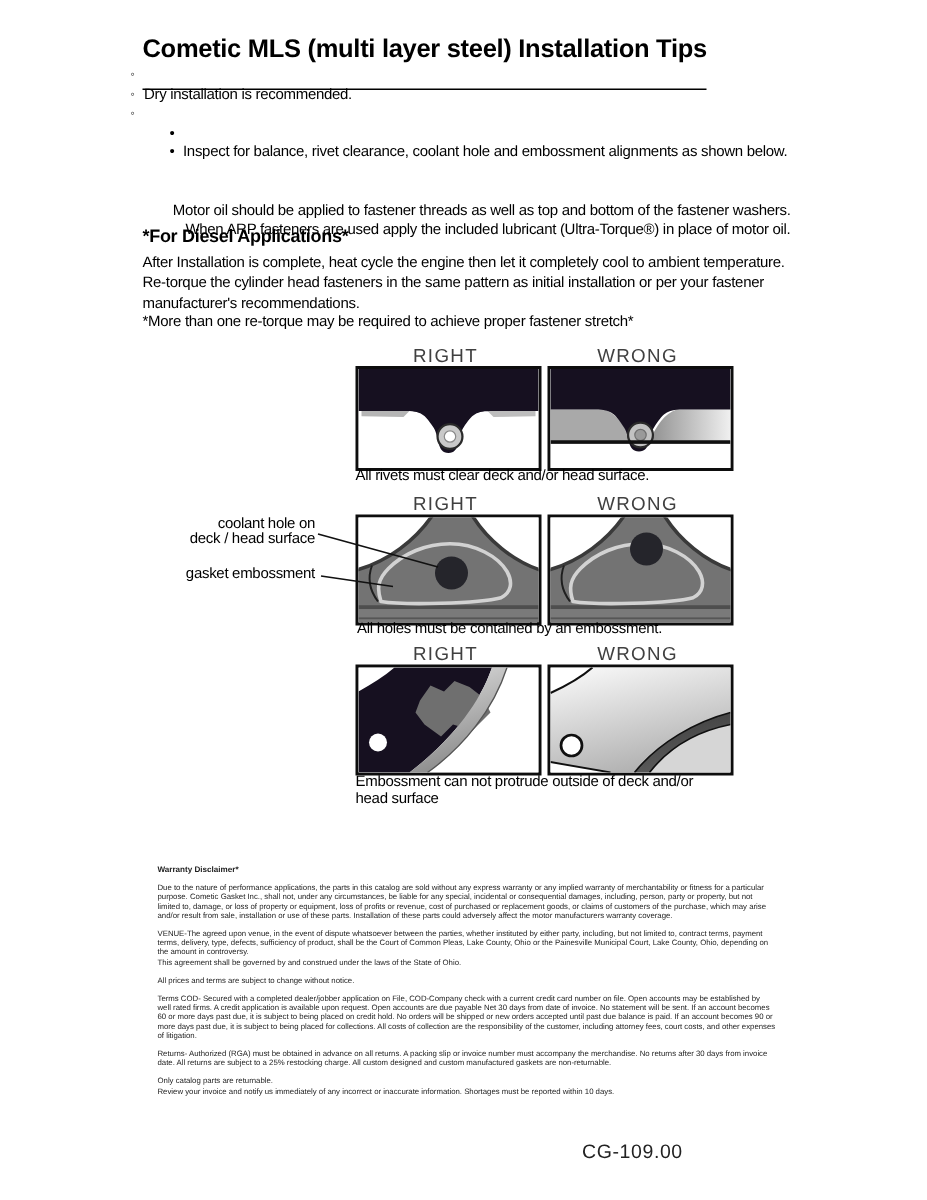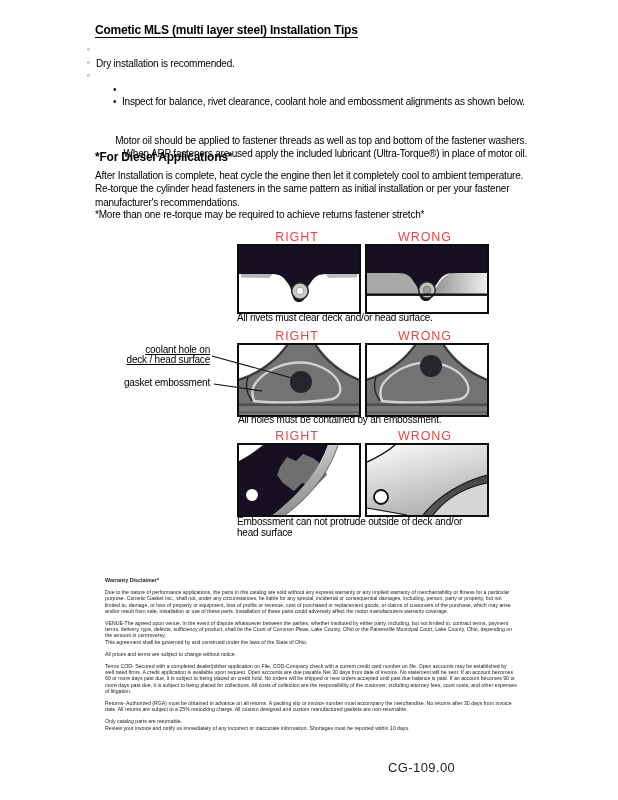--- a/index.html
+++ b/index.html
@@ -1,32 +1,32 @@
 <!DOCTYPE html>
 <html><head>
 <meta charset="utf-8">
 <style>
   html,body{margin:0;padding:0;background:#ffffff;}
   body{width:618px;height:800px;overflow:hidden;position:relative;
        font-family:"Liberation Sans",sans-serif;color:#000;}
   .abs{position:absolute;}
   
-  .doc-title{left:95px;top:23px;font-size:12px;font-weight:bold;letter-spacing:-0.2px;
-             border-bottom:1.5px solid #000;padding-bottom:0;}
+  .doc-title{left:95px;top:23px;font-size:17px;font-weight:bold;letter-spacing:-0.2px;
+             border-bottom:1.5px solid #000;padding-bottom:16px;}
   .bullets{left:87px;top:44px;font-size:10px;letter-spacing:-0.2px;line-height:13.2px;}
   .bullet-row{display:flex;}
   .bullet-row.sub{margin-left:26px;line-height:12.2px;}
   .m1{width:9px;font-size:8px;transform:translateY(-1px);}
   .m2{width:9px;font-size:10px;}
   
   .diesel-heading{left:95px;top:116px;font-size:12px;font-weight:bold;letter-spacing:-0.2px;margin-top:34px;}
   .para{left:95px;font-size:10px;letter-spacing:-0.2px;line-height:13.4px;width:432px;}
   .p1{top:134px;text-align:right;} .p2{top:169px;} .pnote{top:208px;}
   
-  .dg-label{width:120px;text-align:center;font-size:12.5px;letter-spacing:0.9px;color:#ef4444;}
+  .dg-label{width:120px;text-align:center;font-size:12.5px;letter-spacing:0.9px;color:#404040;}
   .dg-box{width:120px;height:66px;border:2.5px solid #0d0d0d;box-sizing:content-box;background:#fff;}
   .dg-box svg{display:block;width:100%;height:100%;}
   .dg-box.tall{height:70px;}
   .caption{font-size:10px;letter-spacing:-0.2px;line-height:10.8px;}
   .ann{font-size:10px;letter-spacing:-0.2px;line-height:10px;text-align:right;width:116px;}
   .leader{pointer-events:none;}
   
   .disclaimer{left:105px;top:577px;width:412px;font-size:5.2px;line-height:6.2px;
               color:#1c1c1c;letter-spacing:0;}
   .disclaimer .dh{font-weight:bold;font-size:5.4px;margin-bottom:6px;}
@@ -54,21 +54,21 @@
   </div>
   <div class="bullet-row sub">
     <span class="m2">•</span>
     <span>Inspect for balance, rivet clearance, coolant hole and embossment alignments as shown below.</span>
   </div>
 </div>
 
 <div class="abs diesel-heading">*For Diesel Applications*</div>
 <div class="abs para p1">Motor oil should be applied to fastener threads as well as top and bottom of the fastener washers. When ARP fasteners are used apply the included lubricant (Ultra-Torque®) in place of motor oil.</div>
 <div class="abs para p2">After Installation is complete, heat cycle the engine then let it completely cool to ambient temperature. Re-torque the cylinder head fasteners in the same pattern as initial installation or per your fastener manufacturer's recommendations.</div>
-<div class="abs para pnote">*More than one re-torque may be required to achieve returns fastener stretch*</div>
+<div class="abs para pnote">*More than one re-torque may be required to achieve proper fastener stretch*</div>
 
 <div class="abs dg-label" style="left:237px;top:230px;">RIGHT</div>
 <div class="abs dg-label" style="left:365px;top:230px;">WRONG</div>
 
 <div class="abs dg-box" style="left:237px;top:244px;">
   <svg viewBox="0 0 120 66" preserveAspectRatio="none">
     <rect width="120" height="66" fill="#ffffff"></rect>
     <path d="M2,28 L34,28 L30,32 L2,31.5 Z" fill="#b5b5b5"></path>
     <path d="M86,28 L118,28 L118,31.5 L90,32 Z" fill="#bdbdbd"></path>
     <path d="M0,0 H120 V28 H90 C78,28 76,30 70,39 C66,45 68,56 60,56 C52,56 54,45 50,39 C44,30 42,28 30,28 H0 Z" fill="#161020"></path>
@@ -93,21 +93,21 @@
     <circle cx="60" cy="44" r="3.8" fill="#9a9a9a" stroke="#6f6f6f" stroke-width="0.8"></circle>
     <rect x="0" y="47.5" width="120" height="2.4" fill="#101010"></rect>
   </svg>
 </div>
 
 <div class="abs caption" style="left:237px;top:313px;width:300px;">All rivets must clear deck and/or head surface.</div>
 
 <div class="abs dg-label" style="left:237px;top:329px;">RIGHT</div>
 <div class="abs dg-label" style="left:365px;top:329px;">WRONG</div>
 
-<div class="abs ann" style="left:94px;top:345px;text-decoration:underline;">
+<div class="abs ann" style="left:94px;top:345px;">
   <div>coolant hole on</div>
   <div>deck / head surface</div>
 </div>
 <div class="abs ann" style="left:94px;top:378px;">
   <div>gasket embossment</div>
 </div>
 
 <div class="abs dg-box tall" style="left:237px;top:343px;">
   <svg viewBox="0 0 120 70" preserveAspectRatio="none">
     <rect width="120" height="70" fill="#737373"></rect>

